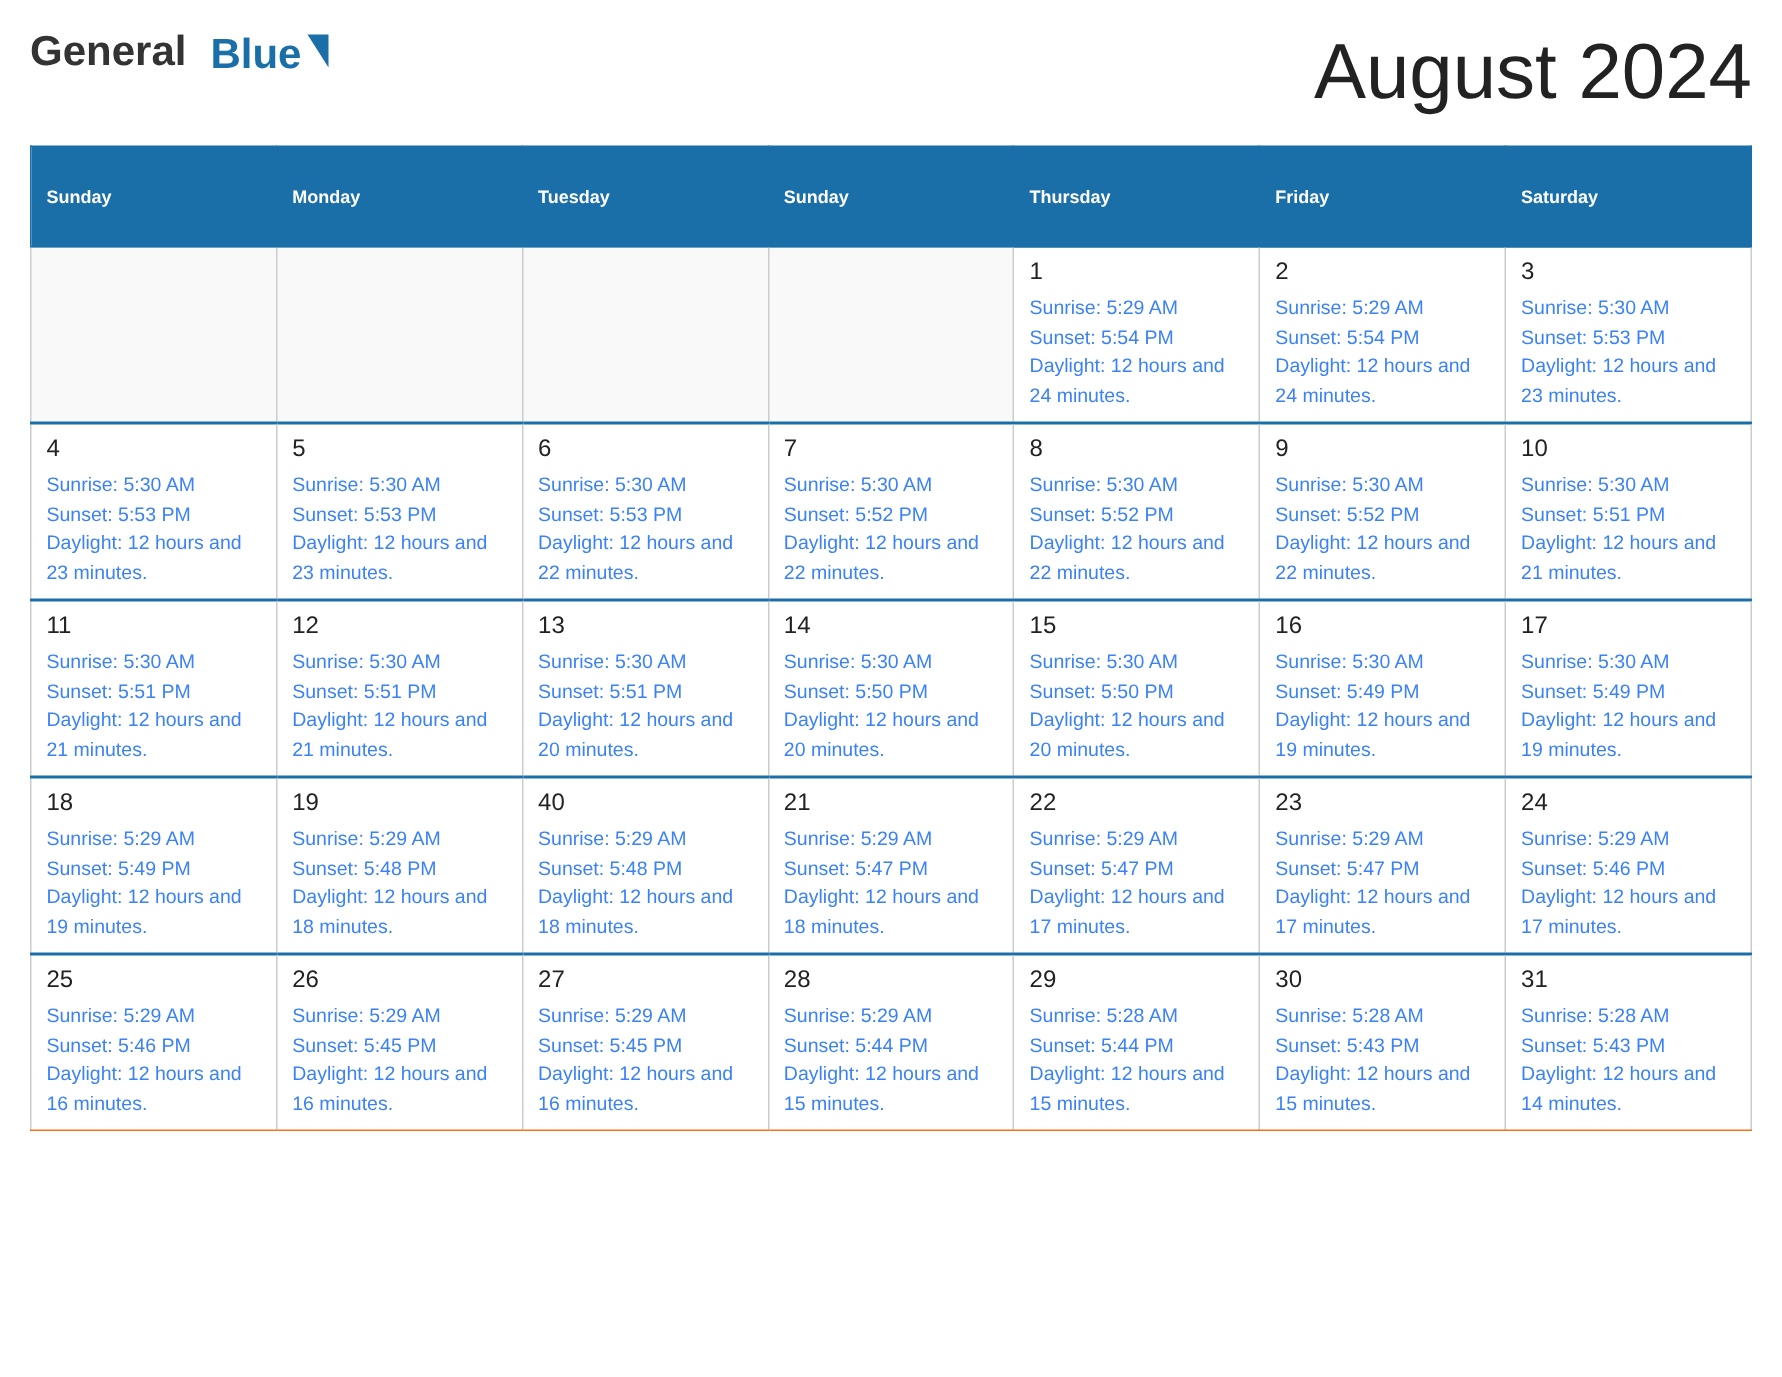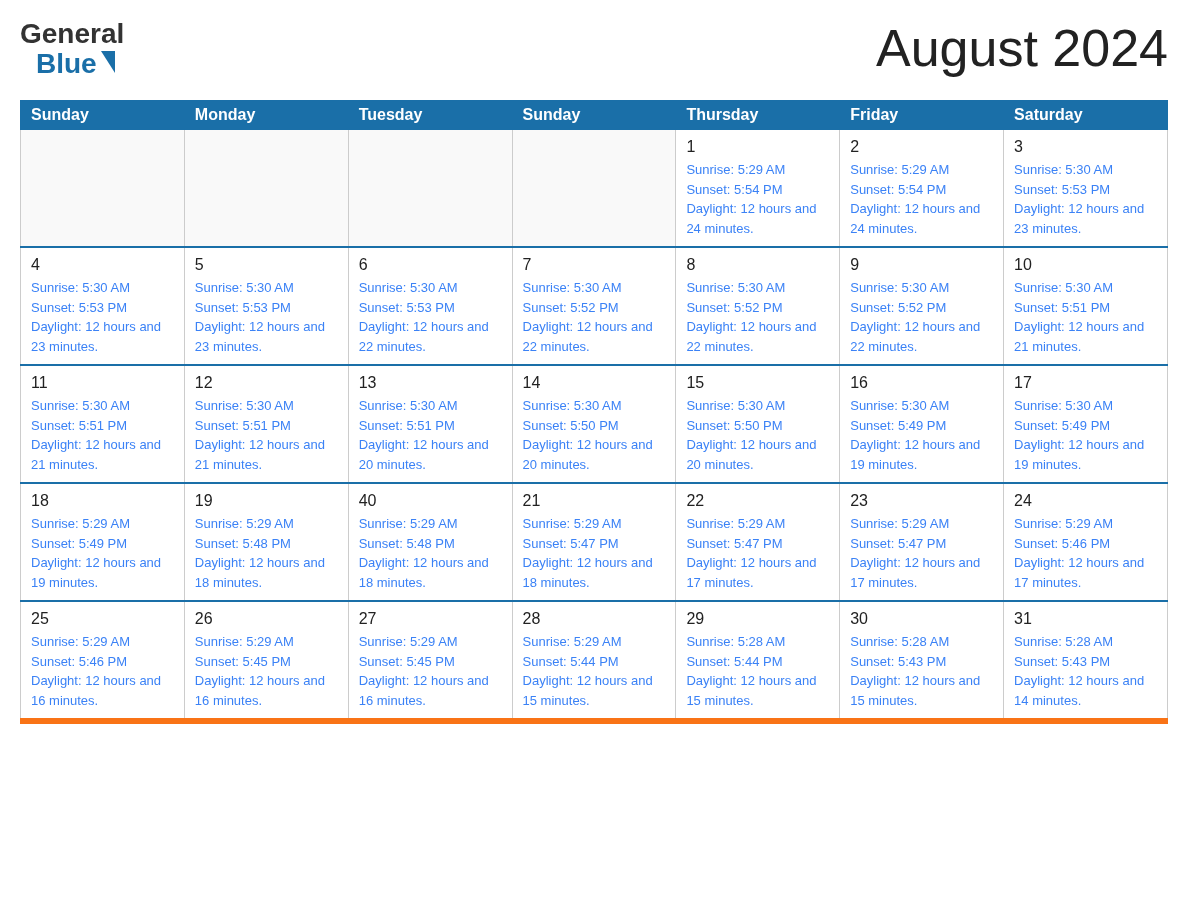--- a/index.html
+++ b/index.html
@@ -11,21 +11,21 @@
       min-height: 918px;
     }
     .header {
       display: flex;
       justify-content: space-between;
       align-items: flex-start;
       margin-bottom: 20px;
     }
     .logo {
       display: flex;
-      flex-direction: column;
+      flex-direction: row;
       align-items: flex-start;
     }
     .logo-general {
       font-size: 28px;
       font-weight: bold;
       color: #333;
       line-height: 1;
     }
     .logo-blue-wrapper {
       display: flex;
@@ -61,38 +61,38 @@
       margin-top: 4px;
     }
     .calendar {
       width: 100%;
       border-collapse: collapse;
       border: 1px solid #999;
     }
     .calendar th {
       background-color: #1a6fa8;
       color: #fff;
-      padding: 5px 10px;
-      font-size: 16px;
+      padding: 26px 10px;
+      font-size: 12px;
       font-weight: bold;
       text-align: left;
       border: 1px solid #1a6fa8;
     }
     .calendar td {
       vertical-align: top;
       padding: 8px 10px;
       border: 1px solid #ccc;
       width: calc(100% / 7);
       min-height: 100px;
       font-size: 13px;
       color: #222;
       border-bottom: 2px solid #1a6fa8;
     }
     .calendar tr:last-child td {
-      border-bottom: 6px solid #f97316;
+      border-bottom: 1px solid #f97316;
       margin-left: 16px;
     }
     .day-number {
       font-size: 16px;
       font-weight: normal;
       margin-bottom: 4px;
       display: block;
     }
     .day-info {
       font-size: 13px;

